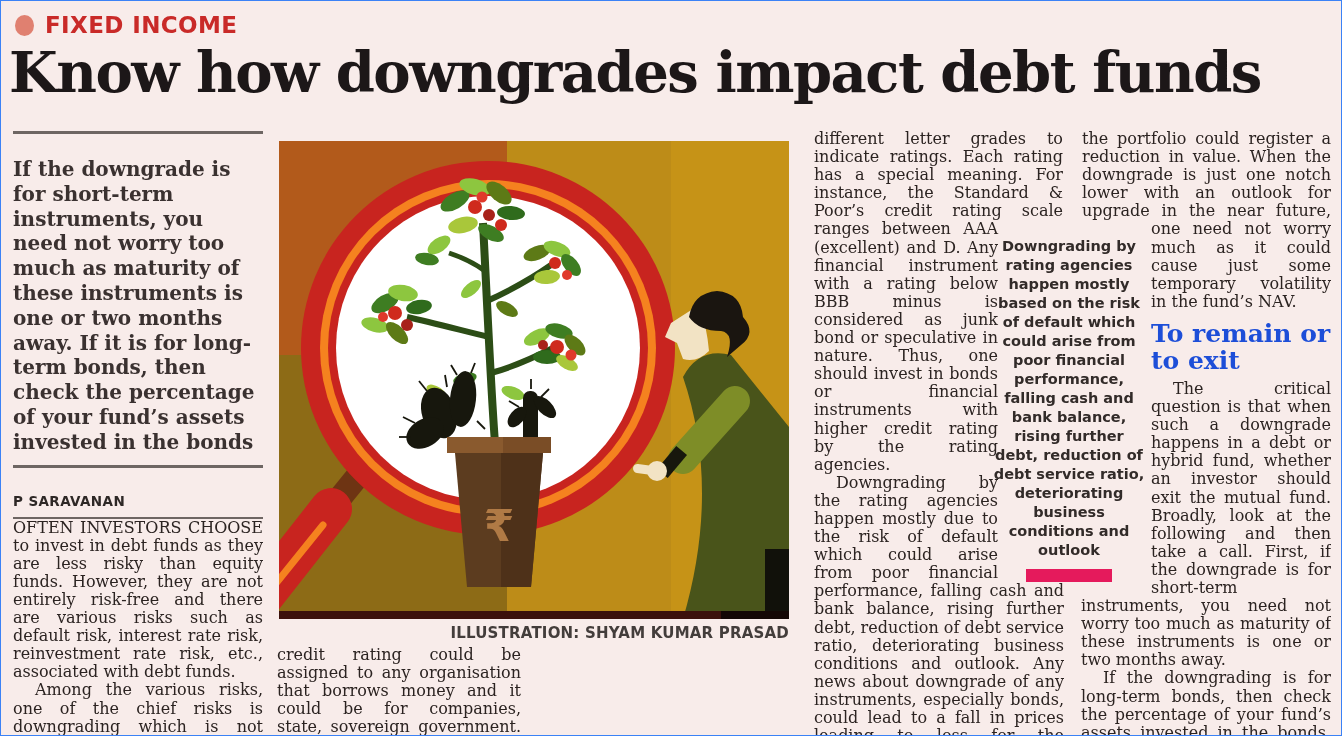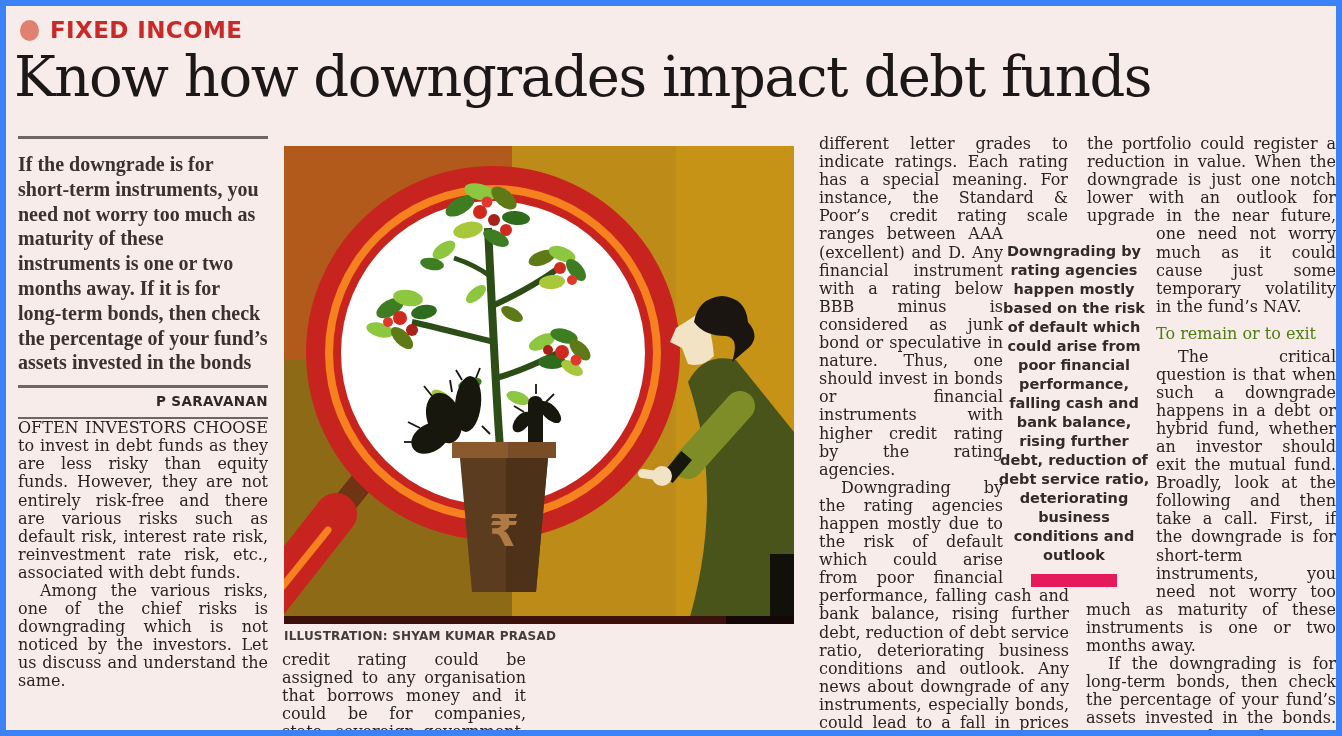--- a/index.html
+++ b/index.html
@@ -14,47 +14,47 @@
     --glass-orange:#f5821f;
     --panel-orange:#b25a1b;
     --panel-mustard:#bd8c18;
     --panel-olive:#8d6b16;
     --panel-gold:#c69317;
   }
   html,body{margin:0;padding:0;background:#ffffff;}
   .page{
     position:relative;width:1342px;height:736px;background:var(--page-bg);
     overflow:hidden;font-family:"DejaVu Serif",serif;color:var(--ink);
-    border:6px solid #3b82f6;box-sizing:border-box;
+    border:1px solid #3b82f6;box-sizing:border-box;
   }
   
   .kicker{position:absolute;left:14px;top:11px;display:flex;align-items:center;gap:11px;}
   .kicker-dot{width:19px;height:21px;border-radius:50%;background:var(--dot-salmon);}
   .kicker-text{font-family:"DejaVu Sans",sans-serif;font-weight:bold;font-size:23px;
     color:var(--kicker-red);letter-spacing:.4px;}
   .headline{position:absolute;left:8px;top:42px;width:1330px;margin:0;
-    font-size:56px;font-weight:normal;letter-spacing:-1.5px;line-height:1.05;
+    font-size:56px;font-weight:bold;letter-spacing:-1.5px;line-height:1.05;
     color:var(--headline-ink);}
   
   p.body{margin:0;font-size:16px;line-height:18.1px;text-align:justify;color:var(--ink);}
   p.body.indent{text-indent:22px;}
-  h3.subhead{margin:9px 0 5px 0;font-weight:normal;font-size:16px;line-height:1.1;color:#4d7c0f;}
+  h3.subhead{margin:9px 0 5px 0;font-weight:bold;font-size:25px;line-height:1.1;color:#1d4ed8;}
   .rule{height:3px;background:var(--rule);}
   .rule.thin{height:2px;}
   
   .col1{position:absolute;left:12px;top:130px;width:250px;height:604px;overflow:hidden;}
-  .standfirst{margin:13px 0 10px 0;font-size:20px;line-height:24.8px;font-weight:bold;color:#3a3130;font-family:Liberation Serif, serif;}
-  .byline{margin:5px 0 8px 0;font-family:"DejaVu Sans",sans-serif;font-weight:bold;
-    font-size:13.5px;letter-spacing:.4px;color:#2e2826;text-align:right;}
+  .standfirst{margin:23px 0 10px 0;font-size:20px;line-height:24.8px;font-weight:bold;color:#3a3130;}
+  .byline{margin:25px 0 8px 0;font-family:"DejaVu Sans",sans-serif;font-weight:bold;
+    font-size:13.5px;letter-spacing:.4px;color:#2e2826;}
   .col1 .lead-caps{font-weight:normal;}
   .col1 p.body:first-of-type{margin-top:12px;}
   
   .ill{position:absolute;left:278px;top:140px;width:510px;height:478px;}
-  .caption{position:absolute;left:278px;top:623px;width:510px;text-align:left;
-    font-family:"DejaVu Sans",sans-serif;font-weight:bold;font-size:12px;
+  .caption{position:absolute;left:278px;top:623px;width:510px;text-align:right;
+    font-family:"DejaVu Sans",sans-serif;font-weight:bold;font-size:15px;
     letter-spacing:.2px;color:#433d3b;}
   
   .col2a{position:absolute;left:276px;top:645px;width:244px;height:90px;overflow:hidden;}
   .col2b{position:absolute;left:533px;top:645px;width:244px;height:90px;overflow:hidden;}
   
   .col3{position:absolute;left:813px;top:129px;width:250px;height:606px;overflow:hidden;}
   .col4{position:absolute;left:1080px;top:129px;width:250px;height:606px;overflow:hidden;}
   .sp-r1{float:right;width:1px;height:102px;}
   .sp-r2{float:right;clear:right;width:66px;height:338px;}
   .sp-l1{float:left;width:1px;height:100px;}

